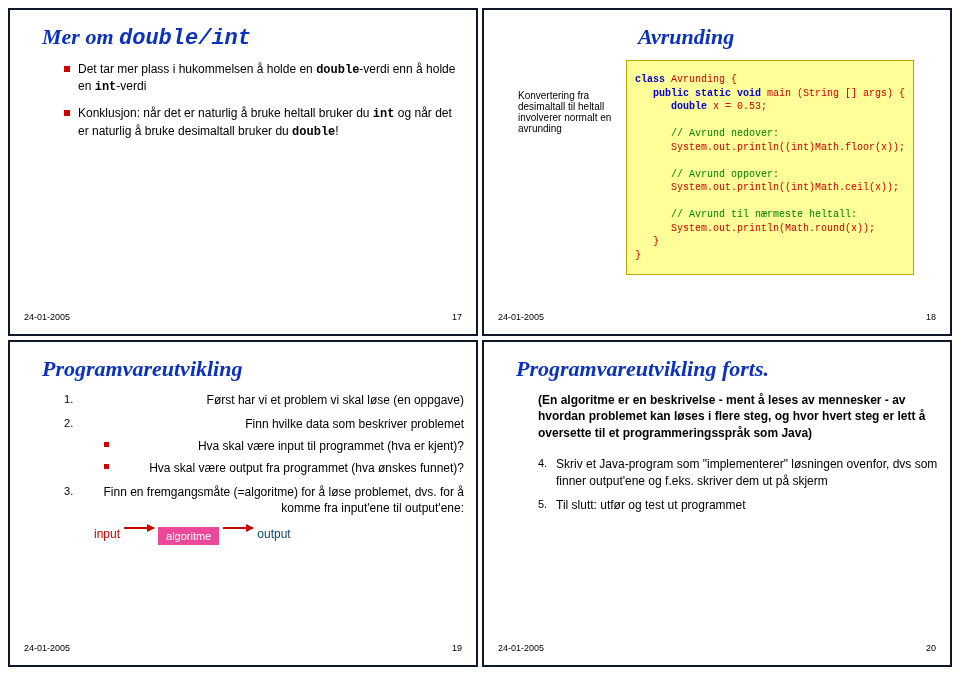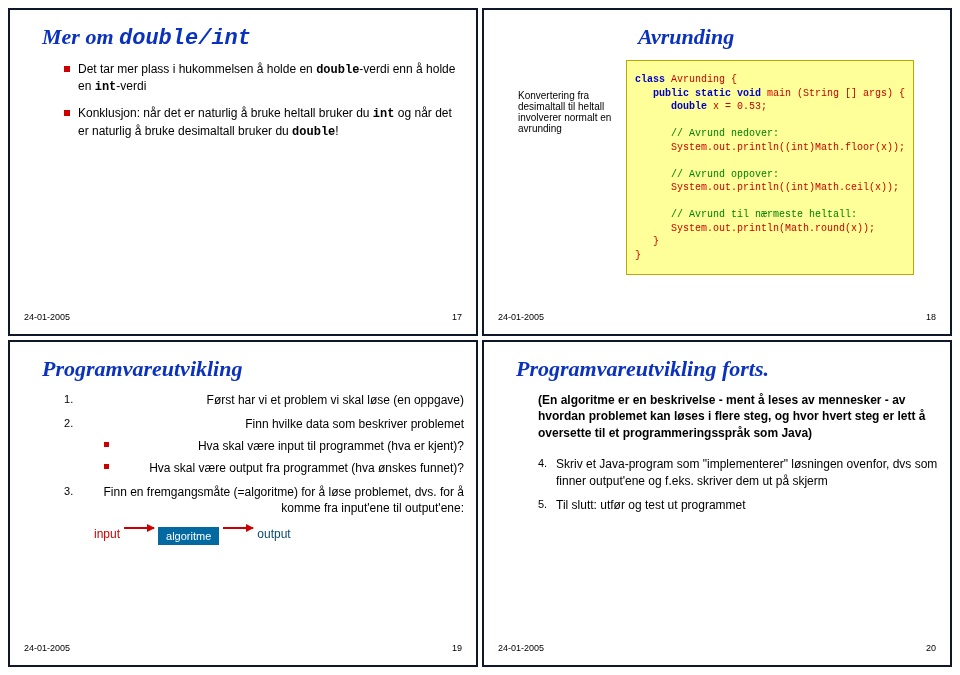--- a/index.html
+++ b/index.html
@@ -69,21 +69,21 @@
   .numlist > li::before {
     counter-increment: num;
     content: counter(num) ".";
     position: absolute; left: 0; top: 0;
     font-size: 11px;
   }
   .flow { margin-top: 10px; margin-left: 70px; display: flex; align-items: flex-start; gap: 4px; font-size: 12px; }
   .flow .io-in { color: #c00; }
   .flow .io-out { color: #0c4a6e; }
   .flow .algobox {
-    background: #0369a1; color: #fff; padding: 3px 8px; font-size: 11px;
+    background: #ec4899; color: #fff; padding: 3px 8px; font-size: 11px;
   }
   .flow .arrow {
     width: 30px; height: 2px; background: #c00; position: relative;
   }
   .flow .arrow::after {
     content: ""; position: absolute; right: -1px; top: -3px;
     border-left: 8px solid #c00; border-top: 4px solid transparent; border-bottom: 4px solid transparent;
   }
   .contlist { margin-left: 40px; font-size: 12px; line-height: 1.4; }
   .contlist .para { margin-bottom: 14px; font-weight: bold; }

